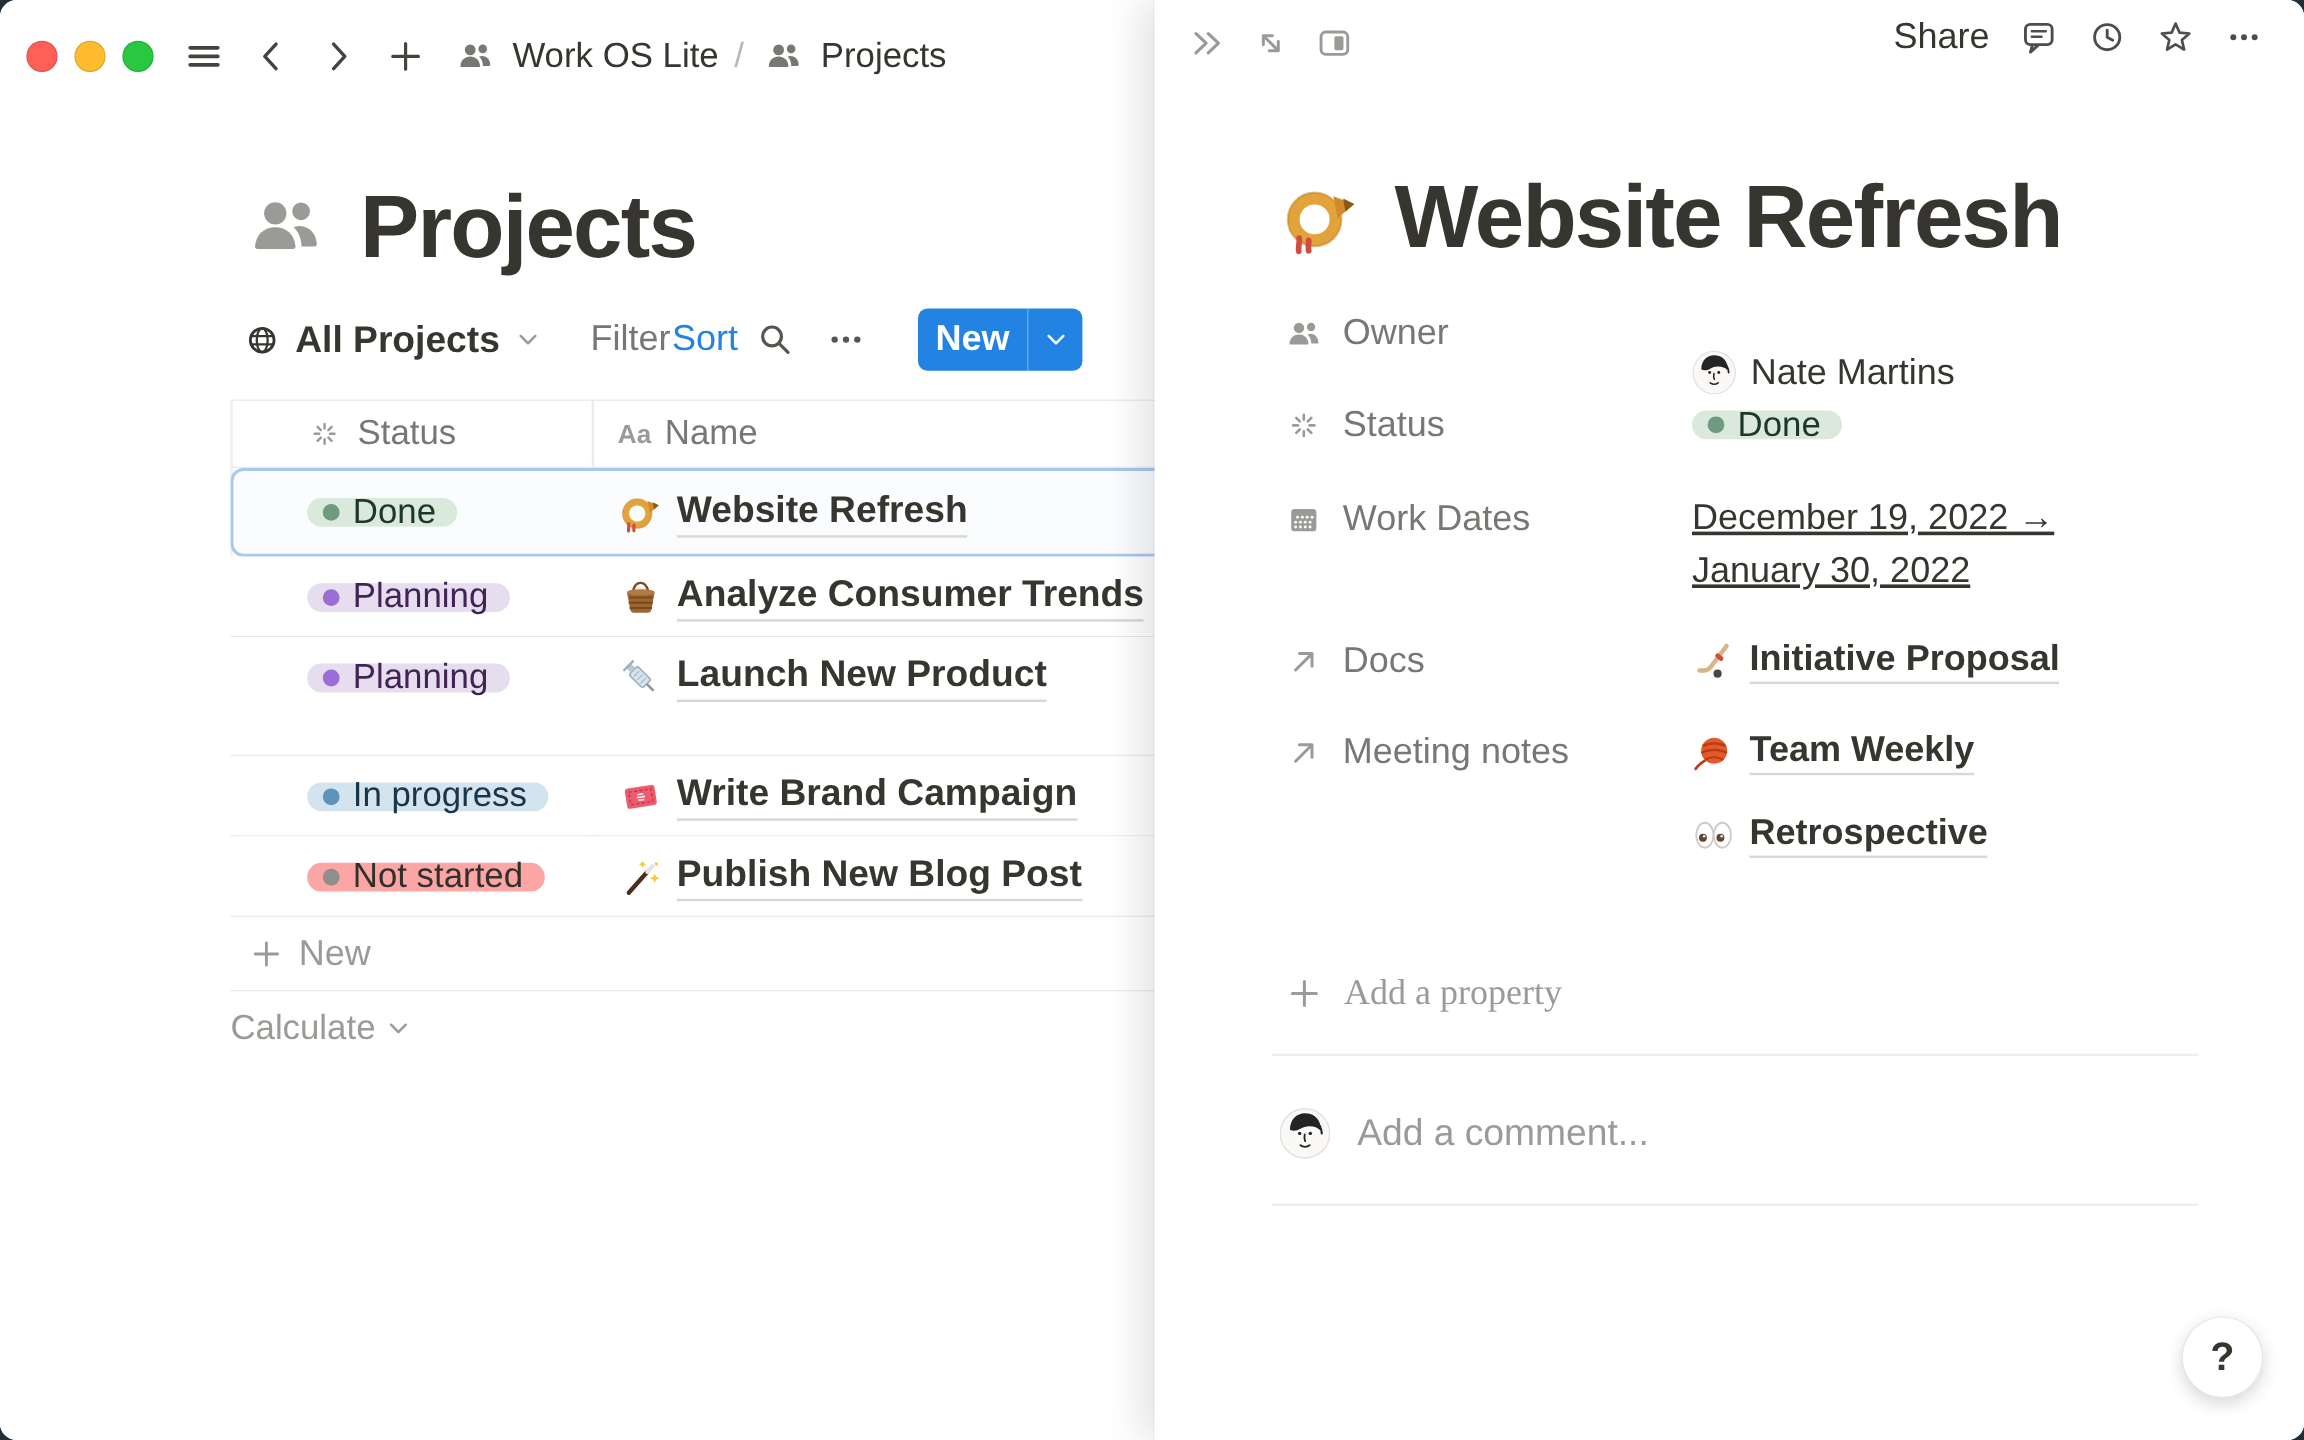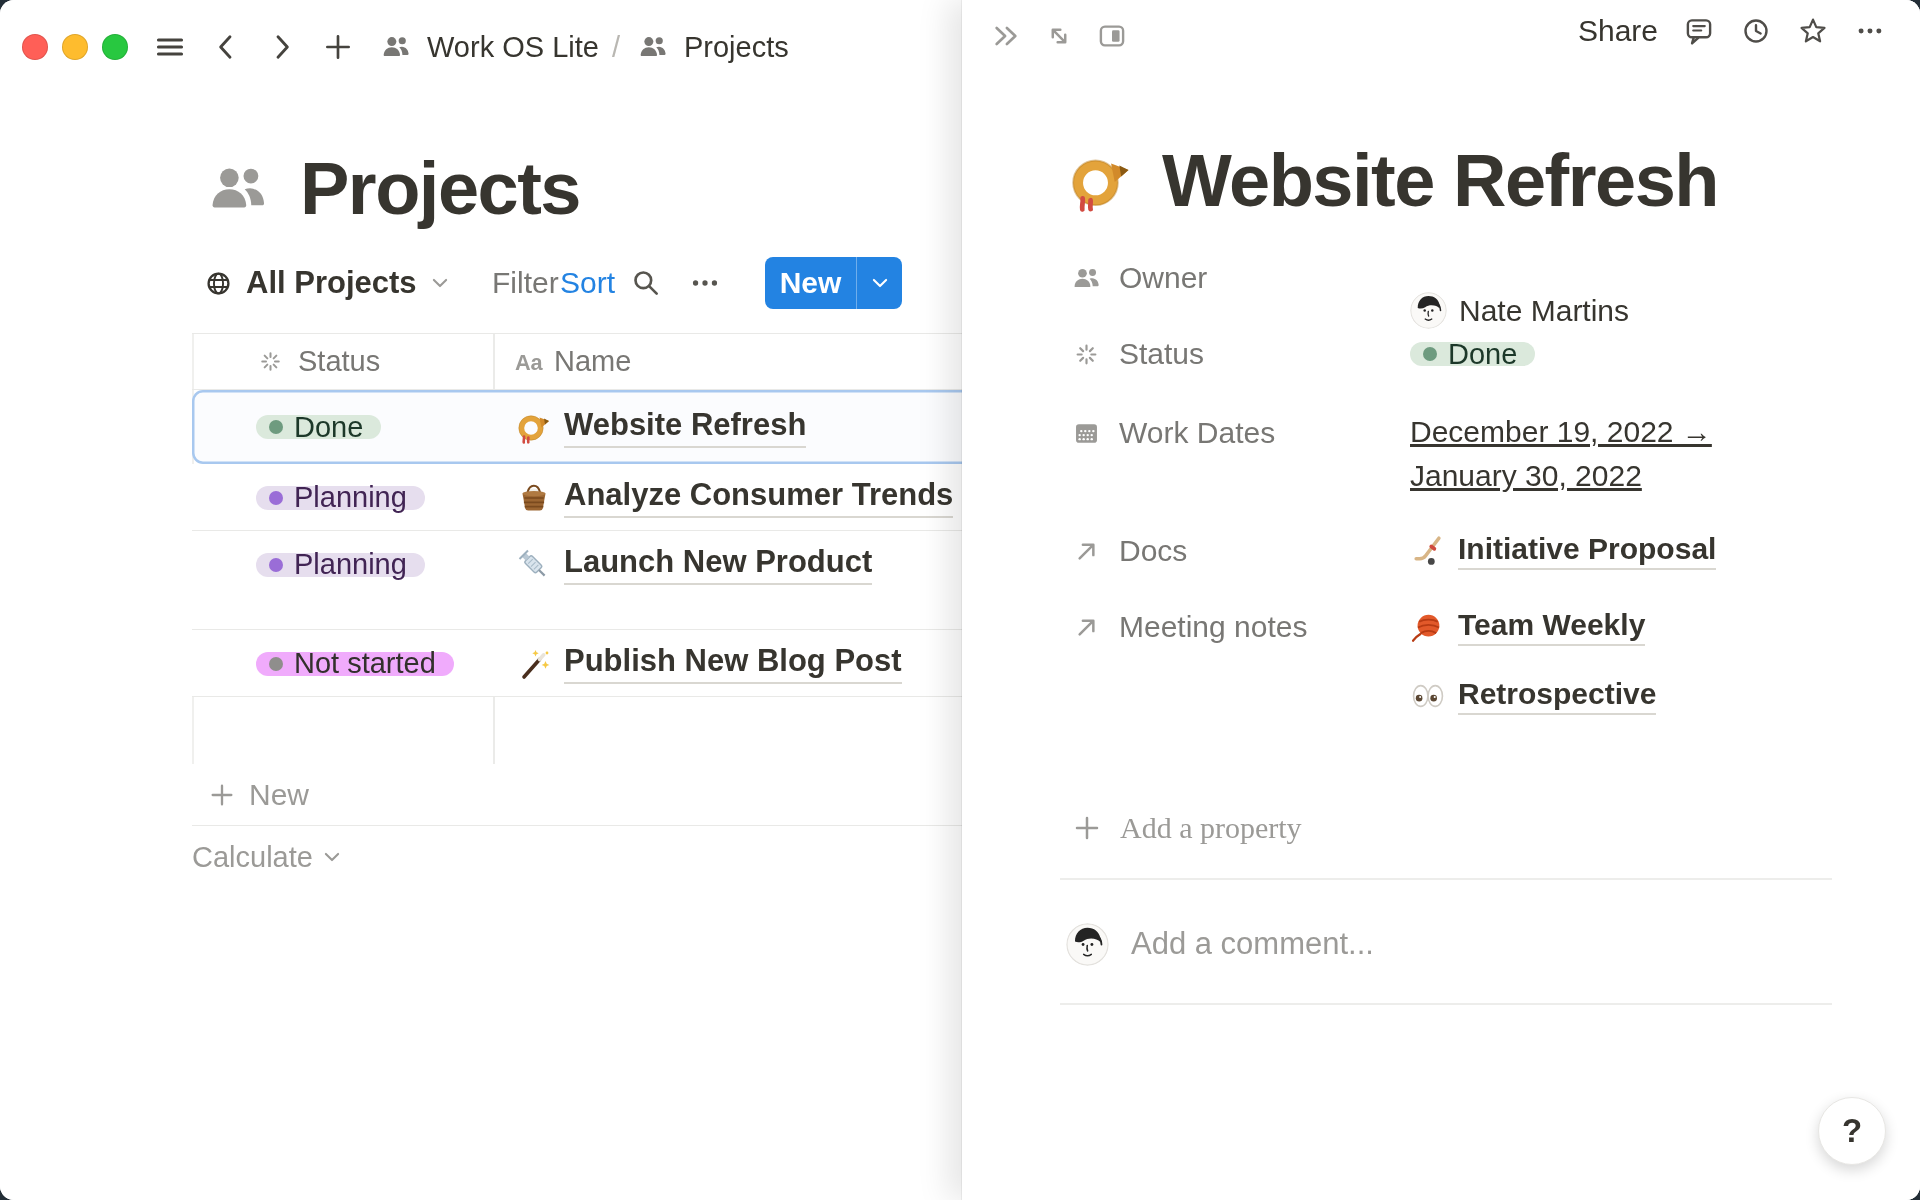--- a/index.html
+++ b/index.html
@@ -313,21 +313,41 @@
                     <path d="M18 25v8" stroke="#8C9AA6" stroke-width="2.2"></path>
                     <path d="M14.8 13h6.4M14.8 17h6.4M14.8 21h6.4" stroke="#A9BCCA" stroke-width="1.1"></path>
                   </g>
                 </svg>
               </span>
        <span class="row-name">Launch New Product</span>
      </div>
    </div>
           <div class="trow  ">
      <div class="cell status-cell">
-       <span class="pill" style="background:#f0abfc;color:#32302c">
+       <span class="pill" style="background:#d4e4ee;color:#18354a">
+         <span class="dot" style="background:#5e93bc"></span>
+         <span>In progress</span>
+       </span>
+     </div>
+     <div class="cell name-cell">
+       <span class="emoji">
+                <svg viewBox="0 0 36 36" xmlns="http://www.w3.org/2000/svg">
+                  <g transform="rotate(-9 18 18)">
+                    <rect x="5.5" y="9.5" width="25" height="17" rx="2.8" fill="#EF5B6E"></rect>
+                    <rect x="8.7" y="12.7" width="18.6" height="10.6" fill="none" stroke="#C03A50" stroke-width="1.4" stroke-dasharray="2.6 1.9"></rect>
+                    <path d="M15.5 15.8h5M14.5 18.2h7M15.5 20.6h5" stroke="#FBE9EC" stroke-width="1.3"></path>
+                  </g>
+                </svg>
+              </span>
+       <span class="row-name">Write Brand Campaign</span>
+     </div>
+   </div>
+          <div class="trow  ">
+     <div class="cell status-cell">
+       <span class="pill" style="background:#fca5a5;color:#32302c">
          <span class="dot" style="background:#8f8e8c"></span>
          <span>Not started</span>
        </span>
      </div>
      <div class="cell name-cell">
        <span class="emoji">
                 <svg viewBox="0 0 36 36" xmlns="http://www.w3.org/2000/svg">
                   <path d="M8 31L23.5 13.5" stroke="#4A2F1E" stroke-width="3.6" stroke-linecap="round" fill="none"></path>
                   <path d="M23.5 13.5l4.2-4.7" stroke="#E9E4DA" stroke-width="3.6" stroke-linecap="round" fill="none"></path>
                   <path d="M29.5 15l1.2 2.7 2.7 1.2-2.7 1.2-1.2 2.7-1.2-2.7-2.7-1.2 2.7-1.2z" fill="#F6C945"></path>

